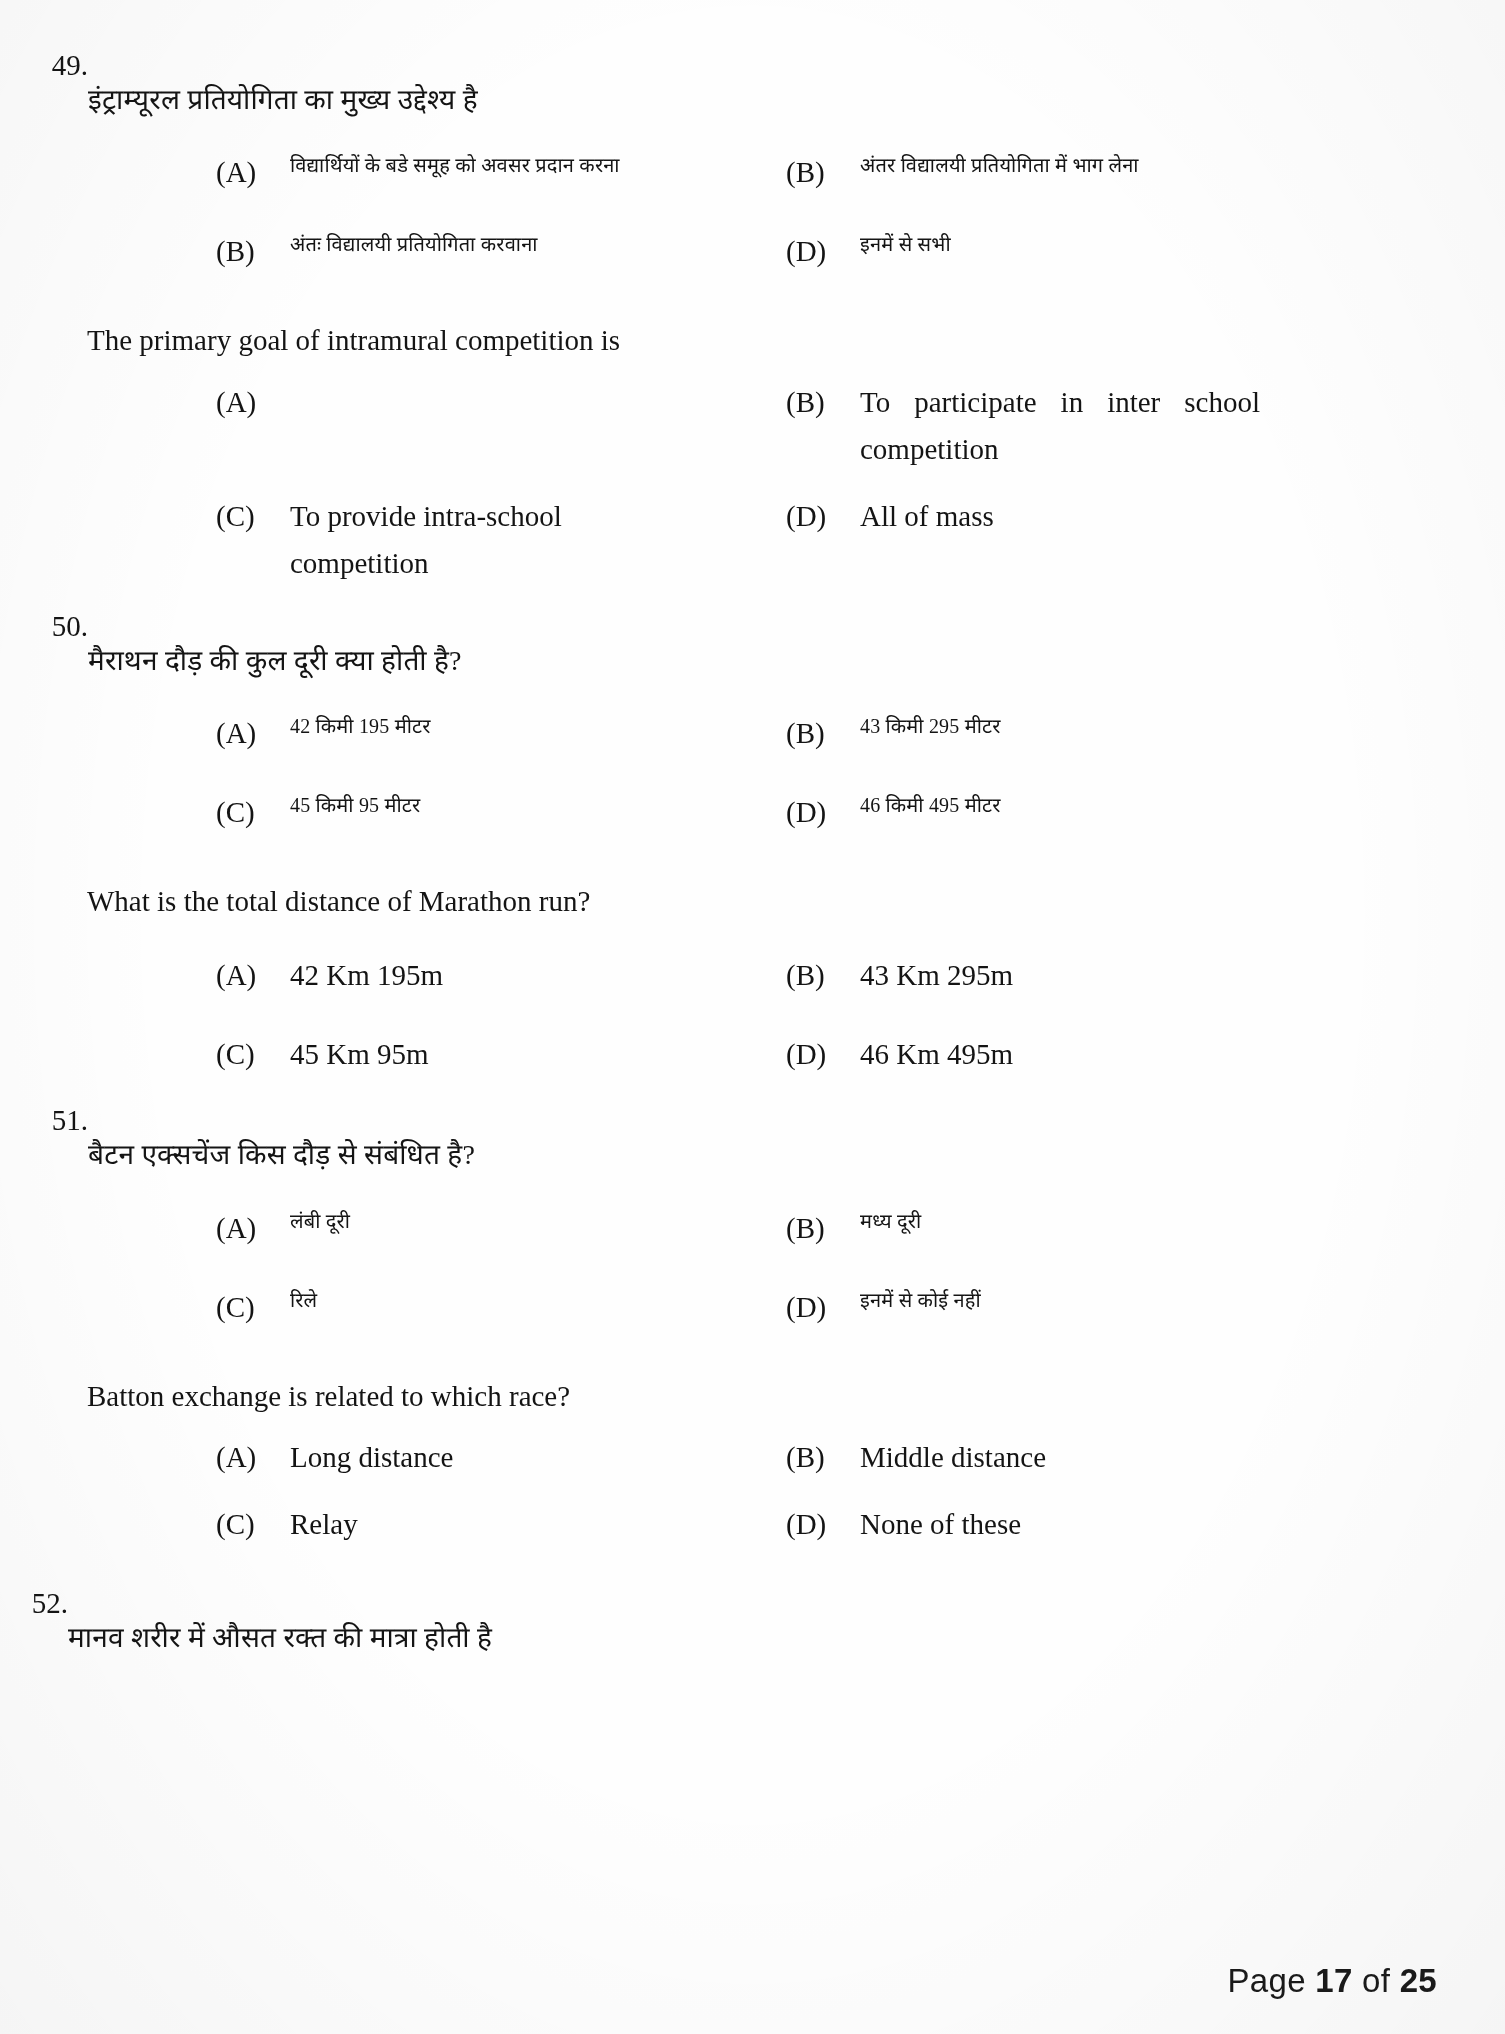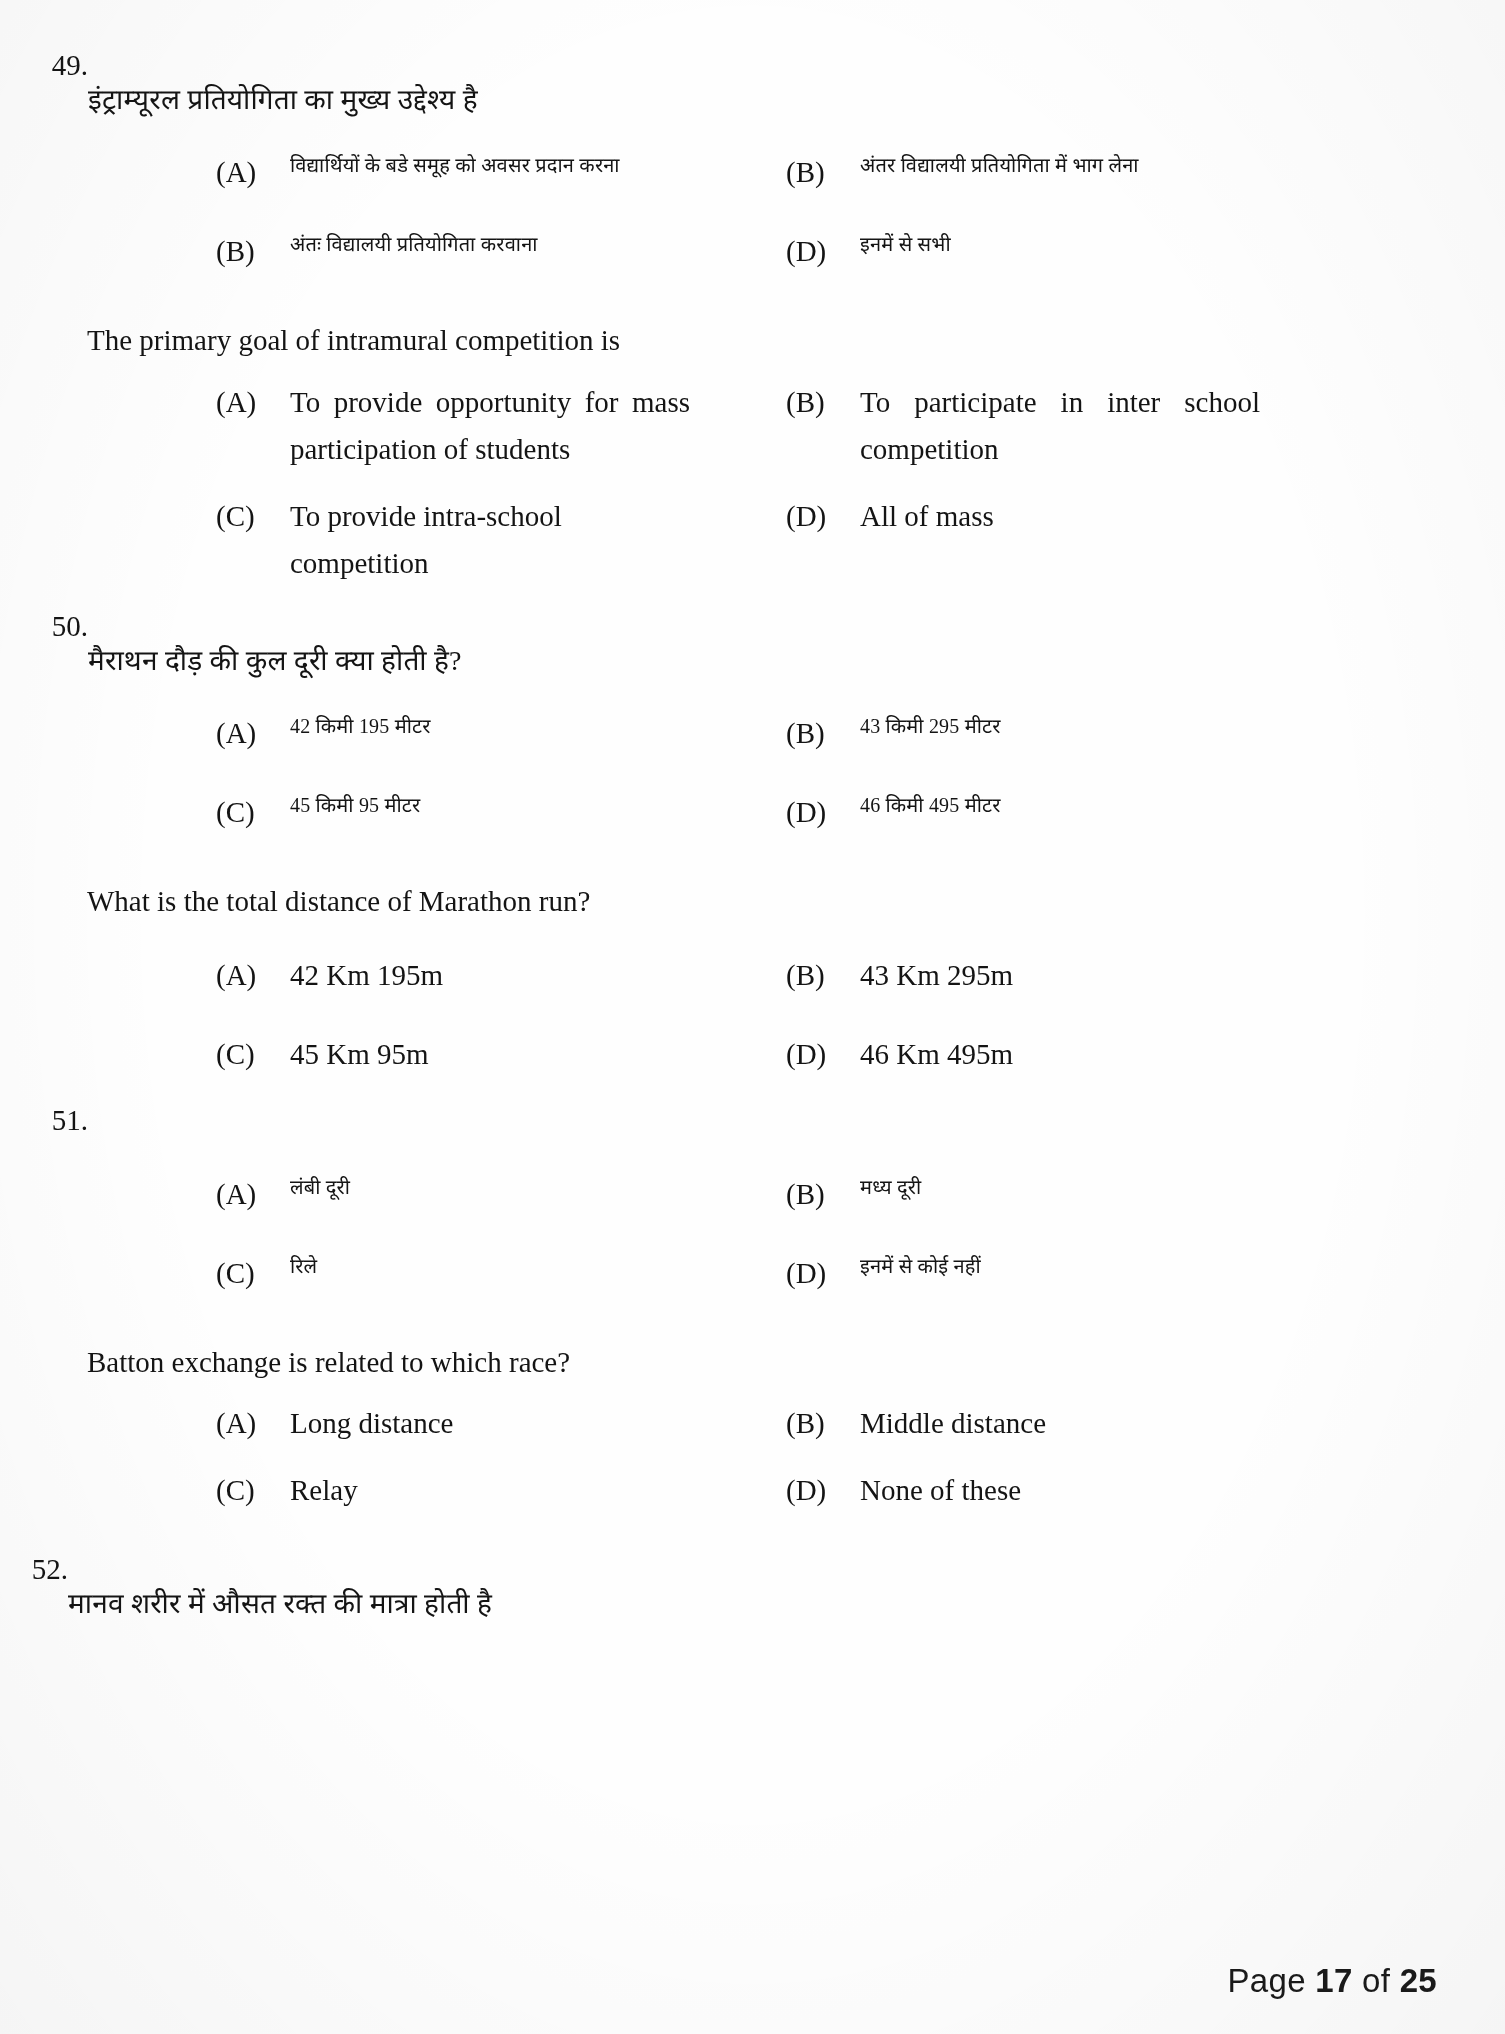--- a/index.html
+++ b/index.html
@@ -160,21 +160,20 @@
 
     <div class="spacer-lg"></div>
 
     <div class="indent-stem q-text-en">The primary goal of intramural competition is</div>
 
     <div class="spacer-sm"></div>
 
     <div class="opt-grid indent-opts">
       <div class="opt">
         <div class="opt-label">(A)</div>
-        <div class="opt-body-en justify">To provide opportunity for mass participation of students</div>
       </div>
       <div class="opt">
         <div class="opt-label">(B)</div>
         <div class="opt-body-en justify">To participate in inter school competition</div>
       </div>
     </div>
 
     <div class="spacer-sm"></div>
 
     <div class="opt-grid indent-opts">
@@ -248,20 +247,21 @@
       <div class="opt">
         <div class="opt-label">(D)</div>
         <div class="opt-body-en">46 Km 495m</div>
       </div>
     </div>
   </div>
 
   <div class="q-block" style="padding-top:18px;">
     <div class="q-head">
       <div class="q-num">51.</div>
+      <div class="q-text-hi">बैटन एक्सचेंज किस दौड़ से संबंधित है?</div>
     </div>
 
     <div class="spacer-md"></div>
 
     <div class="opt-grid indent-opts">
       <div class="opt">
         <div class="opt-label">(A)</div>
         <div class="opt-body-hi">लंबी दूरी</div>
       </div>
       <div class="opt">

